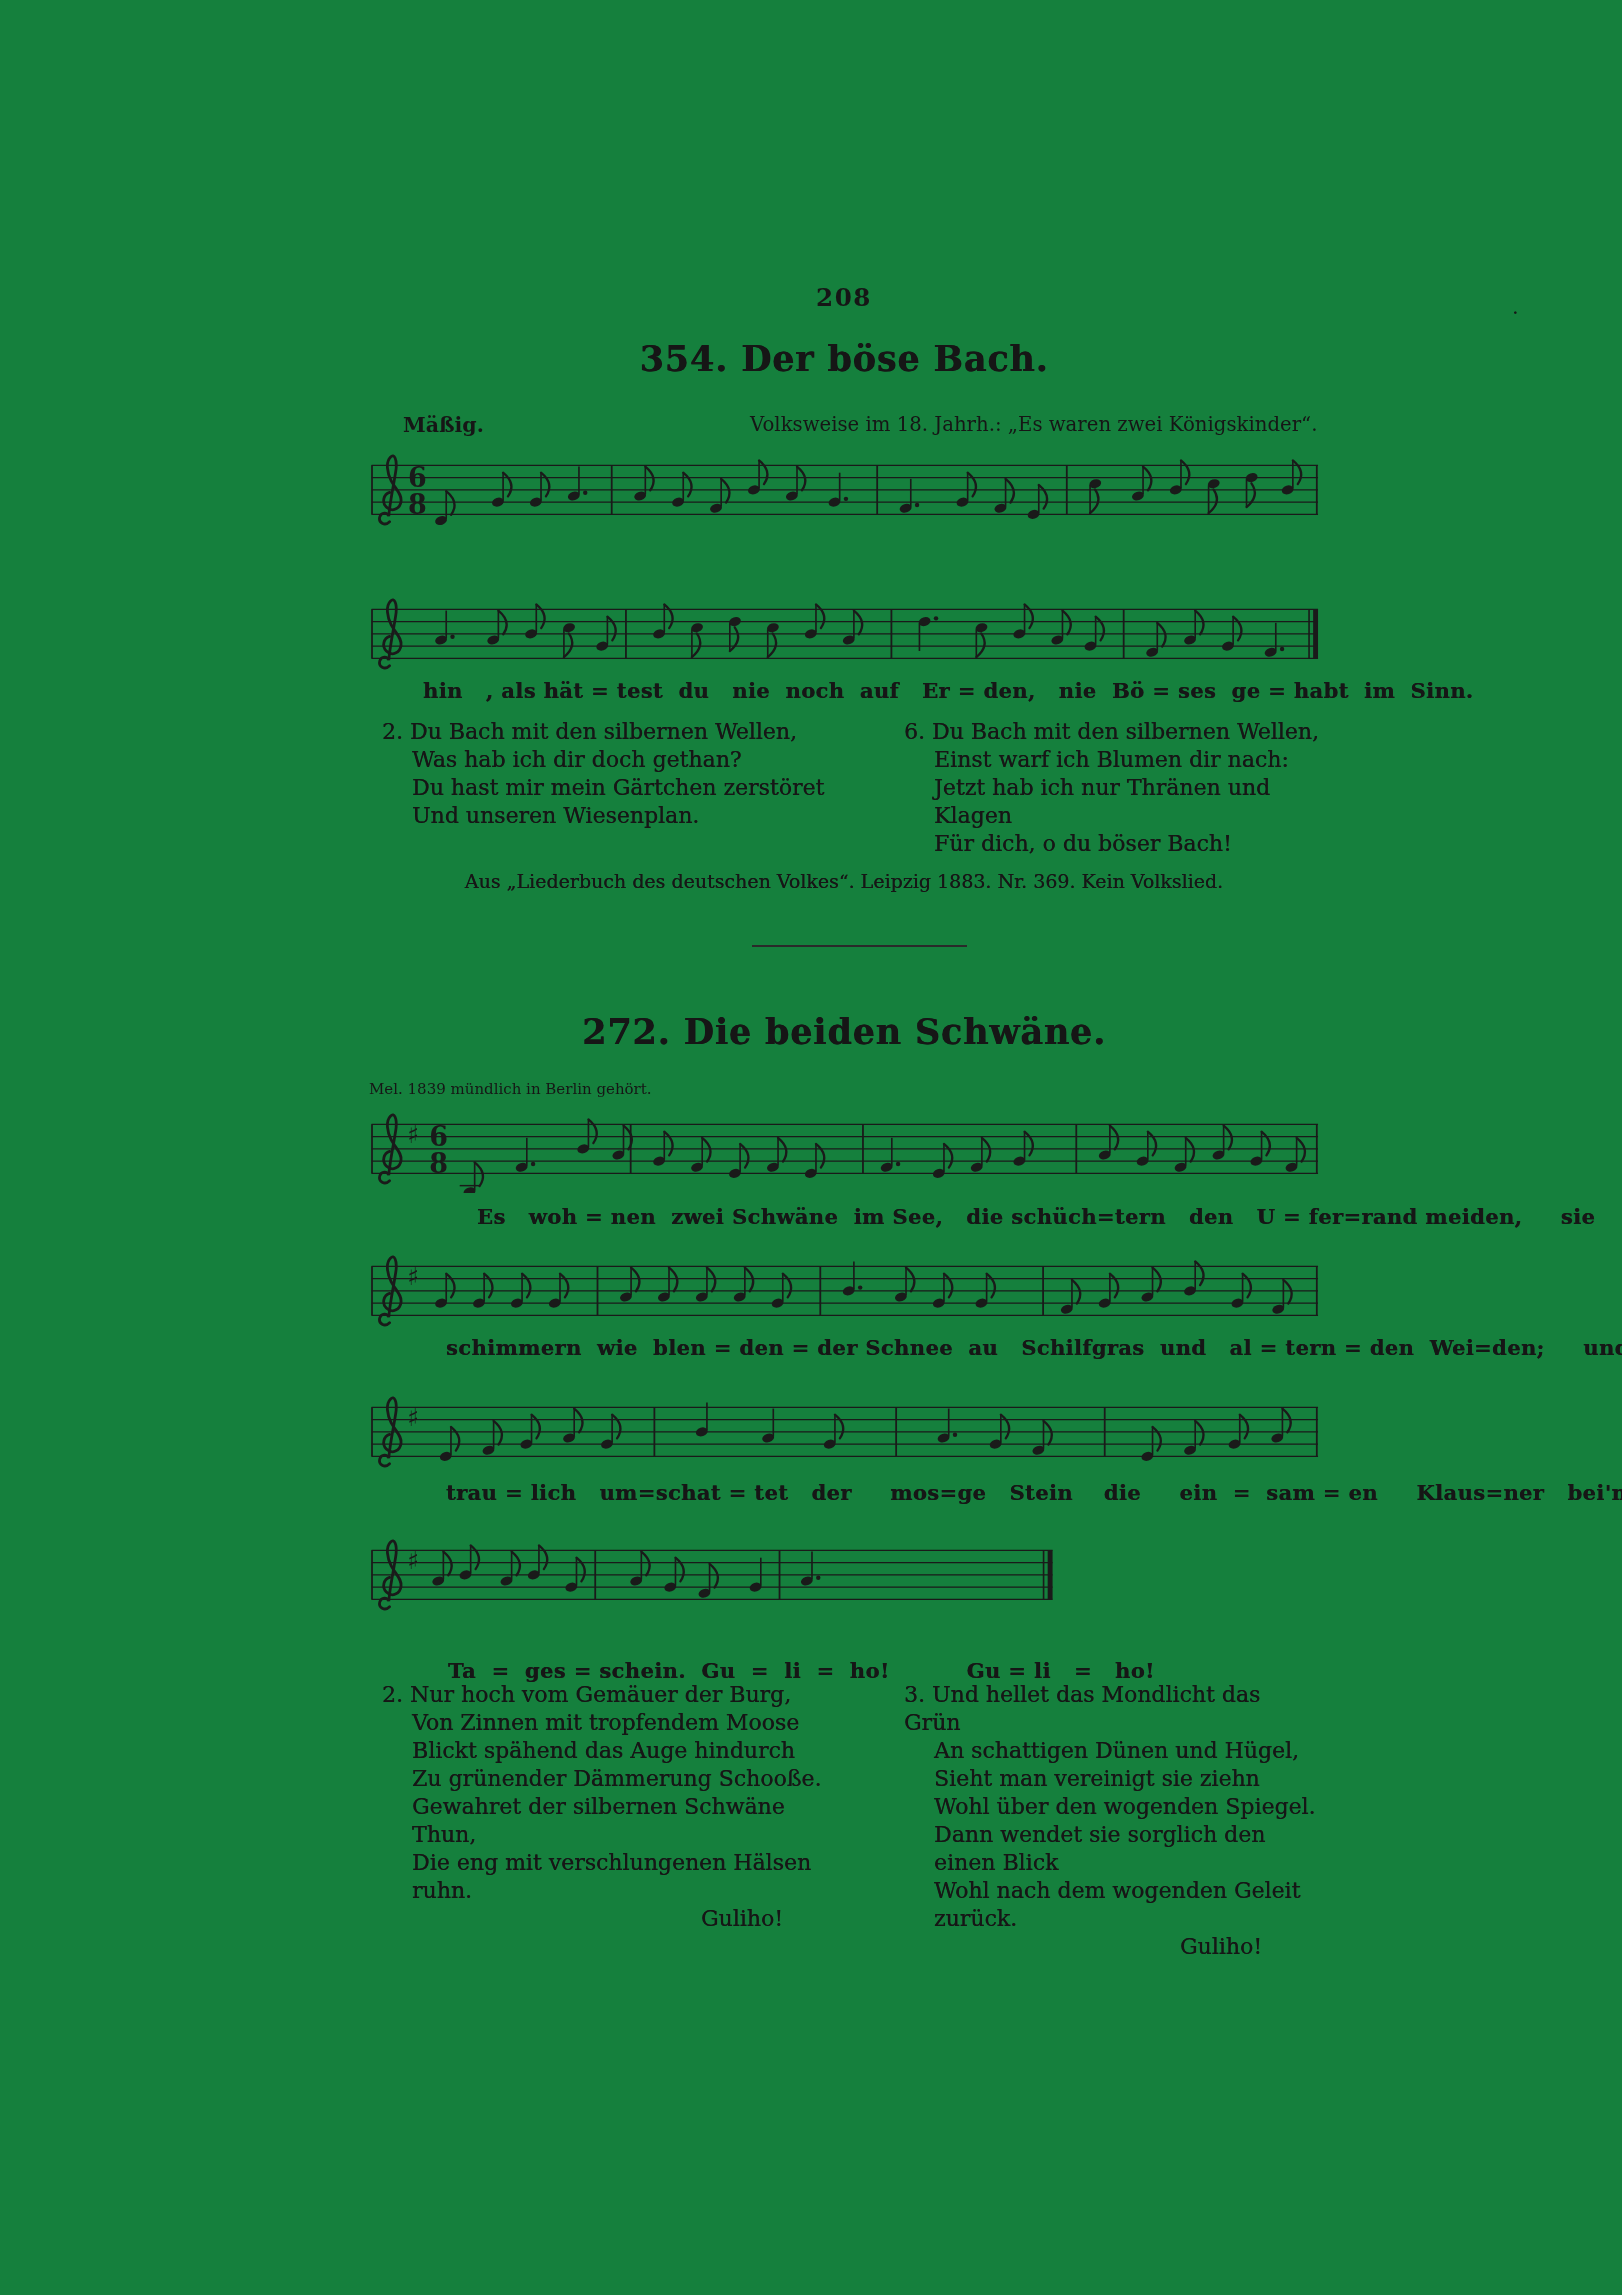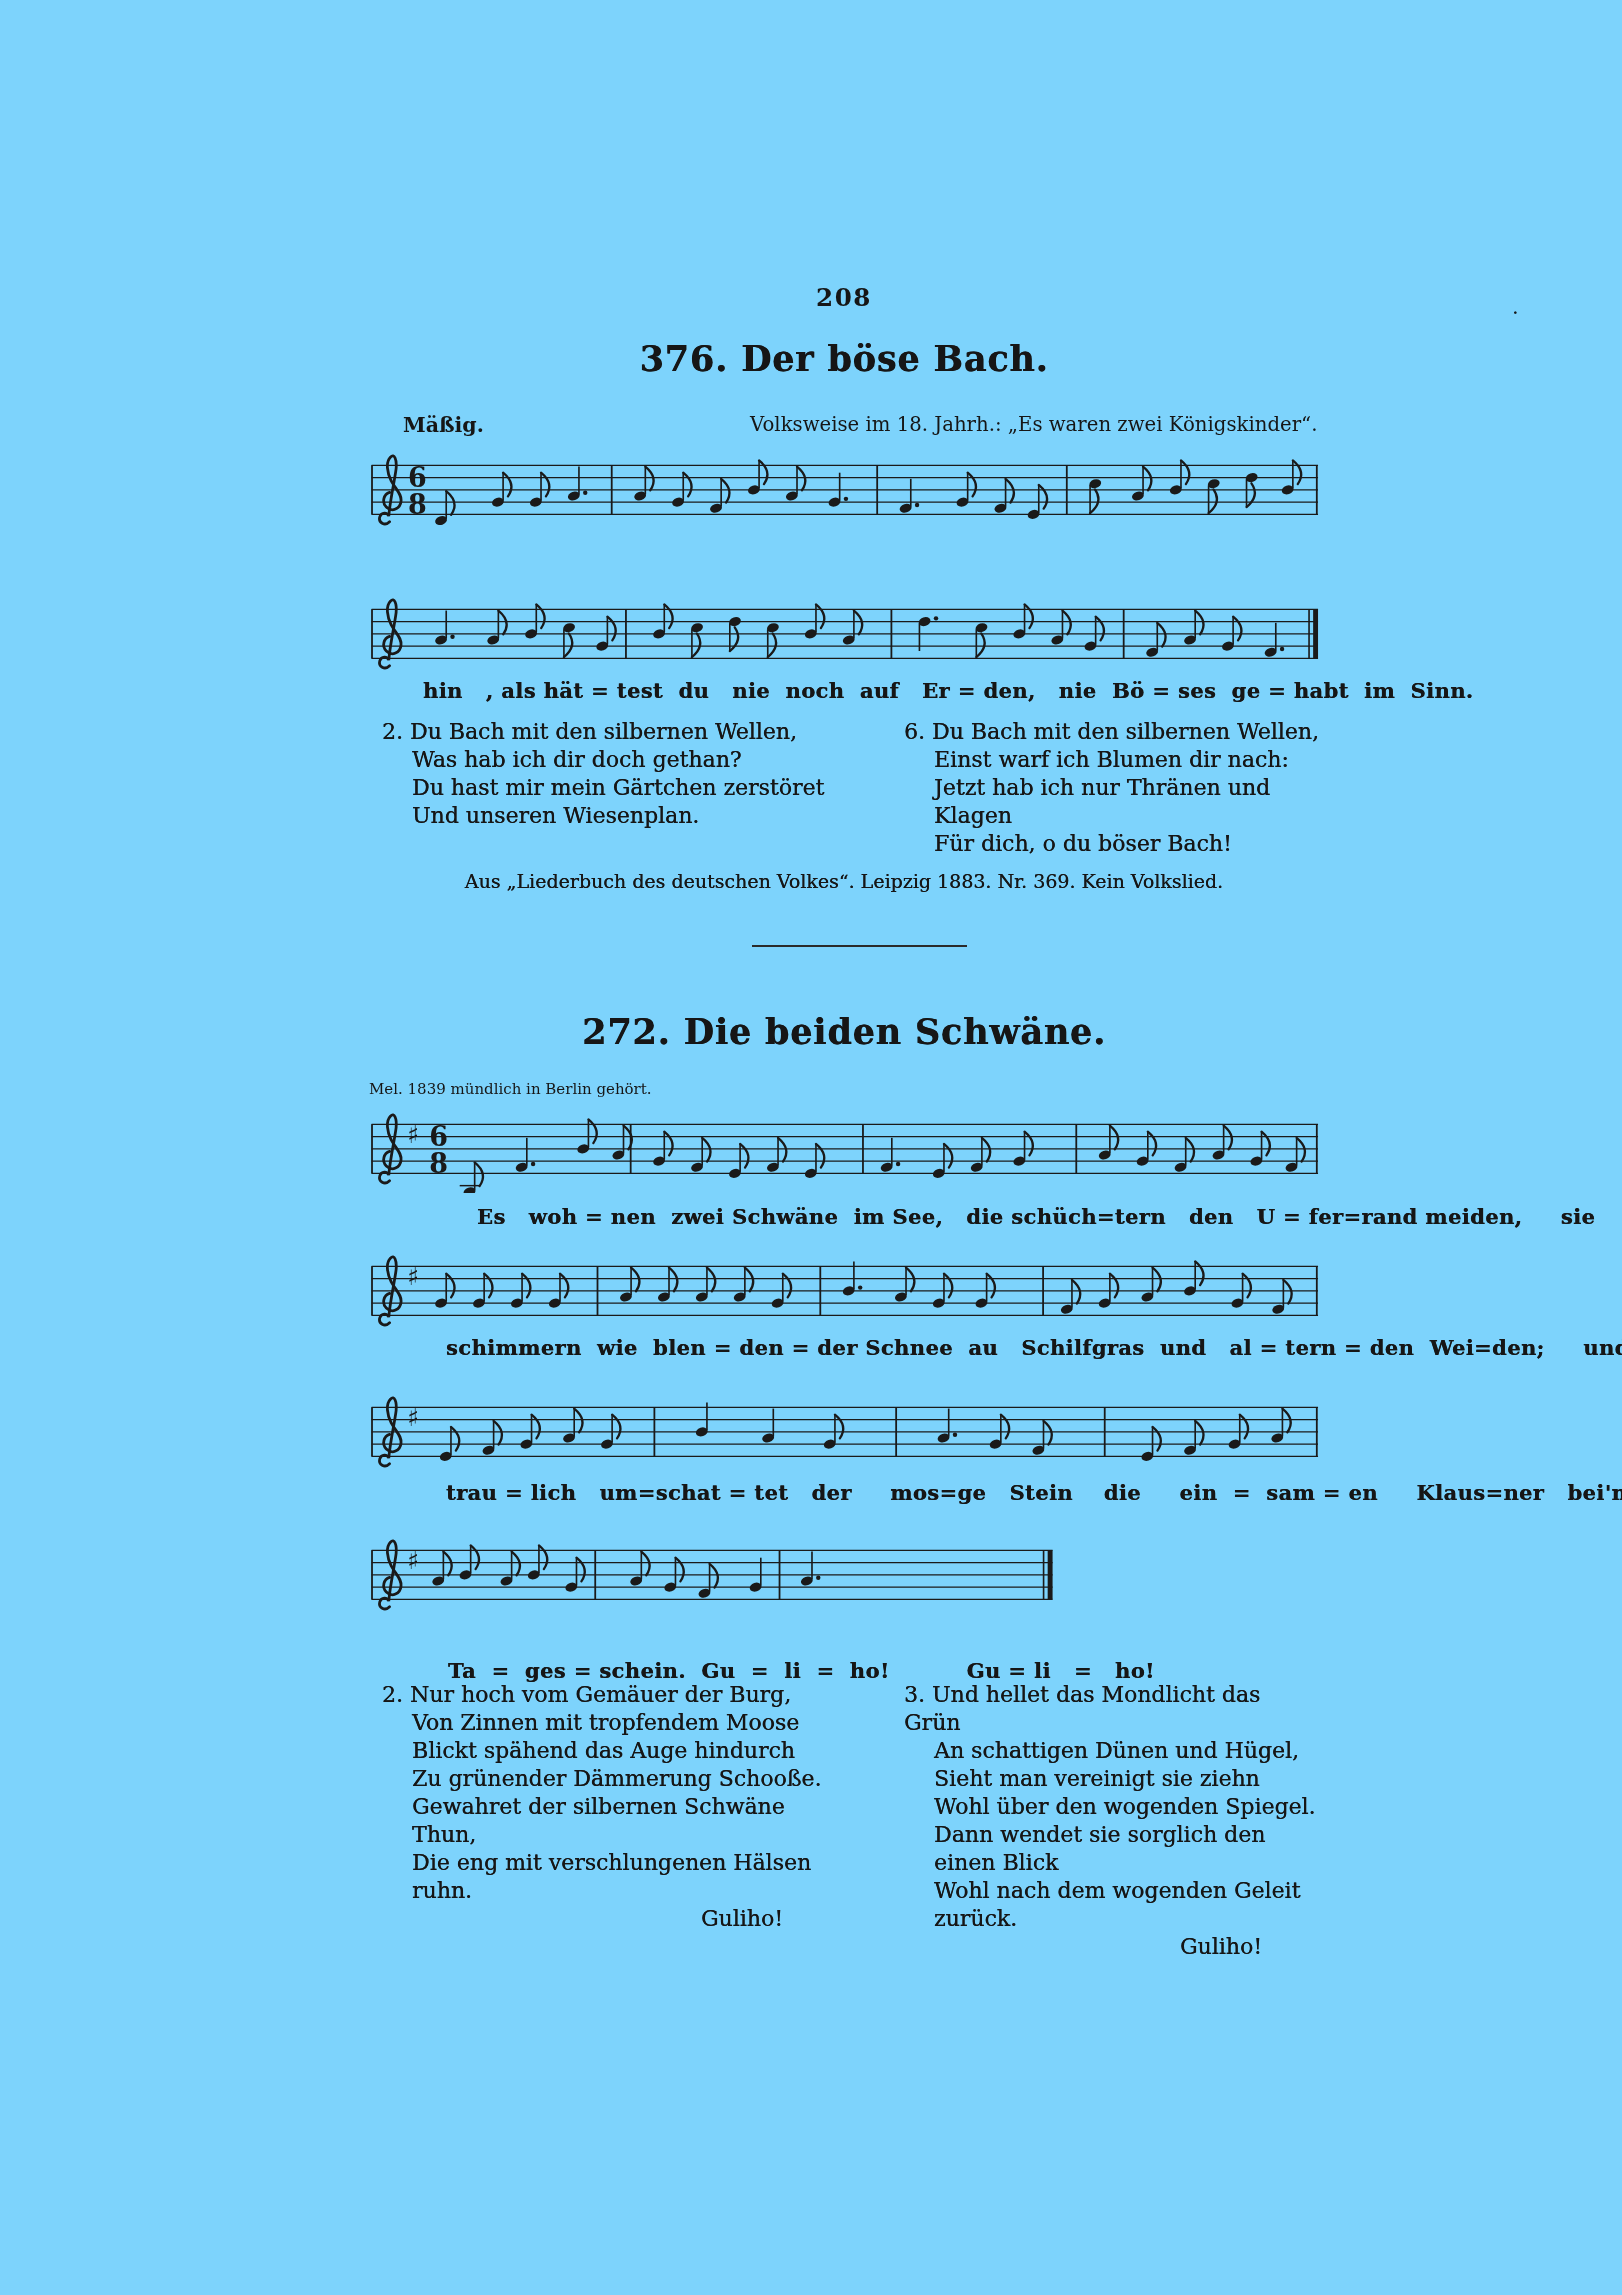--- a/index.html
+++ b/index.html
@@ -1,19 +1,19 @@
 <!DOCTYPE html>
 <html style="font-size:13px"><head>
 <meta charset="utf-8">
 <style>
   html,body{margin:0;padding:0;background:#e8e8e4;}
   .page{
     position:relative;
     width:1622px;height:2295px;
-    background:#7dd3fc;
+    background:#15803d;
     font-family:"DejaVu Serif","Liberation Serif",serif;
     color:#161616;
     overflow:hidden;
   }
   .content{position:absolute;left:369px;top:0;width:950px;height:2295px;}
   .abs{position:absolute;left:0;width:100%;}
   .center{text-align:center;}
   .pagenum{top:283px;font-size:24.6px;font-weight:bold;letter-spacing:1.6px;}
   .songtitle{font-size:35px;font-weight:bold;letter-spacing:0.8px;text-shadow:0.5px 0 #161616;}
   .t271{top:338px;}
@@ -49,21 +49,21 @@
 </style>
 </head>
 <body>
 
 <div class="page">
   <div class="content">
 
     <div class="abs center pagenum">208</div>
     <div class="dot-artifact">.</div>
 
-    <div class="abs center songtitle t271">376.  Der böse Bach.</div>
+    <div class="abs center songtitle t271">354.  Der böse Bach.</div>
 
     <div class="abs tempoline">
       <span class="tempo">Mäßig.</span>
       <span class="srcnote">Volksweise im 18. Jahrh.:  „Es waren zwei Königskinder“.</span>
     </div>
 
     <svg class="staff s0" width="950" height="85" viewBox="0 0 1160 104">
         <line x1="2" y1="20" x2="1160" y2="20" stroke="#1a1a1a" stroke-width="1.6"></line>
         <line x1="2" y1="35" x2="1160" y2="35" stroke="#1a1a1a" stroke-width="1.6"></line>
         <line x1="2" y1="50" x2="1160" y2="50" stroke="#1a1a1a" stroke-width="1.6"></line>

